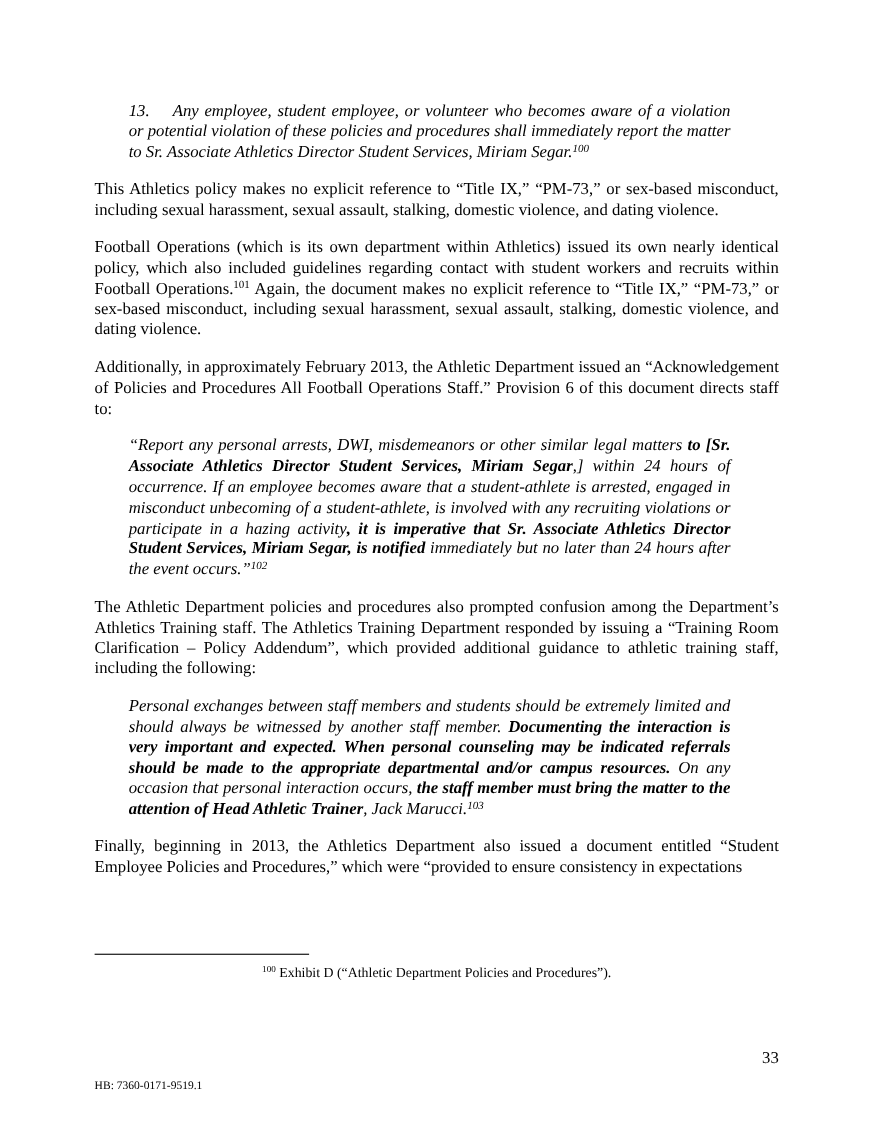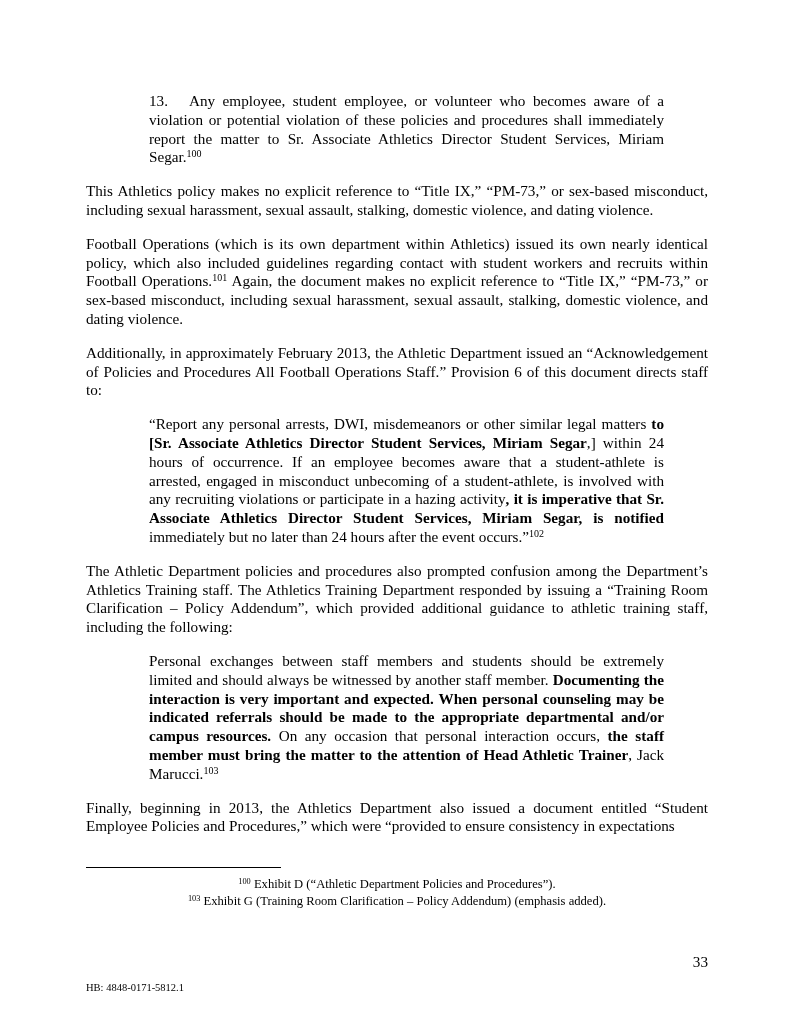--- a/index.html
+++ b/index.html
@@ -18,22 +18,23 @@
     padding: 92px 92px 0 86px;
     overflow: hidden;
   }
   .doc p {
     margin: 0 0 15px 0;
     font-size: 15.2px;
     line-height: 18.8px;
     text-align: justify;
   }
   .doc p.quote {
-    margin-left: 63px;
+    margin-left: 31px;
     margin-right: 44px;
+    font-style: italic;
   }
   .b { font-weight: bold; }
   .i { font-style: italic; }
   .tab { display: inline-block; width: 21px; }
   .doc sup, .footnote sup {
     font-size: 0.66em;
     line-height: 0;
     position: relative;
     top: -0.5em;
     vertical-align: baseline;
@@ -83,19 +84,18 @@
       <p class="quote"><span>“Report any personal arrests, DWI, misdemeanors or other similar legal matters </span><span class="b">to [Sr. Associate Athletics Director Student Services, Miriam Segar</span><span>,] within 24 hours of occurrence. If an employee becomes aware that a student-athlete is arrested, engaged in misconduct unbecoming of a student-athlete, is involved with any recruiting violations or participate in a hazing activity</span><span class="b">, it is imperative that Sr. Associate Athletics Director Student Services, Miriam Segar, is notified</span><span> immediately but no later than 24 hours after the event occurs.”</span><sup>102</sup></p>
       <p class="body"><span>The Athletic Department policies and procedures also prompted confusion among the Department’s Athletics Training staff. The Athletics Training Department responded by issuing a “Training Room Clarification – Policy Addendum”, which provided additional guidance to athletic training staff, including the following:</span></p>
       <p class="quote"><span>Personal exchanges between staff members and students should be extremely limited and should always be witnessed by another staff member. </span><span class="b">Documenting the interaction is very important and expected. When personal counseling may be indicated referrals should be made to the appropriate departmental and/or campus resources.</span><span> On any occasion that personal interaction occurs, </span><span class="b">the staff member must bring the matter to the attention of Head Athletic Trainer</span><span>, Jack Marucci.</span><sup>103</sup></p>
       <p class="body"><span>Finally, beginning in 2013, the Athletics Department also issued a document entitled “Student Employee Policies and Procedures,” which were “provided to ensure consistency in expectations</span></p>
     </div>
 
   <div class="footnote-area">
     <div class="fn-sep"></div>
     <div>
         <div class="footnote"><sup>100</sup> <span>Exhibit D (“Athletic Department Policies and Procedures”).</span></div>
-        <div class="footnote"><sup>103</sup> <span>Exhibit G (Training Room Clarification – Policy Addendum) (emphasis added).</span></div>
       </div>
   </div>
 
   <div class="page-number">33</div>
-  <div class="doc-id">HB: 4848-0171-5812.1</div>
+  <div class="doc-id">HB: 7360-0171-9519.1</div>
 </div>
 
 </body></html>

